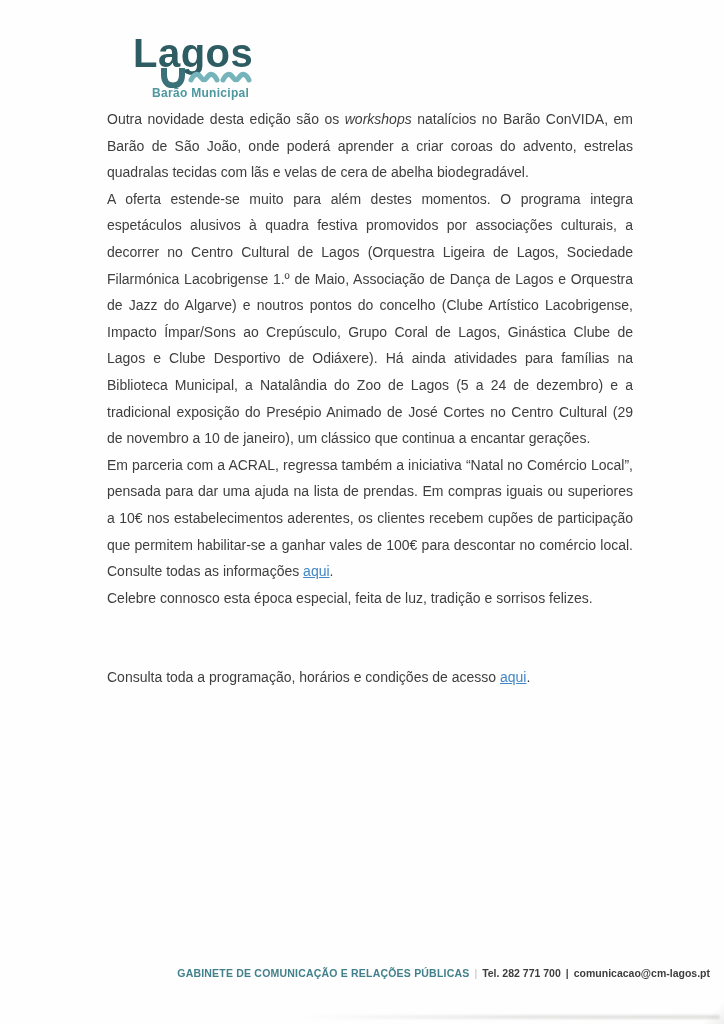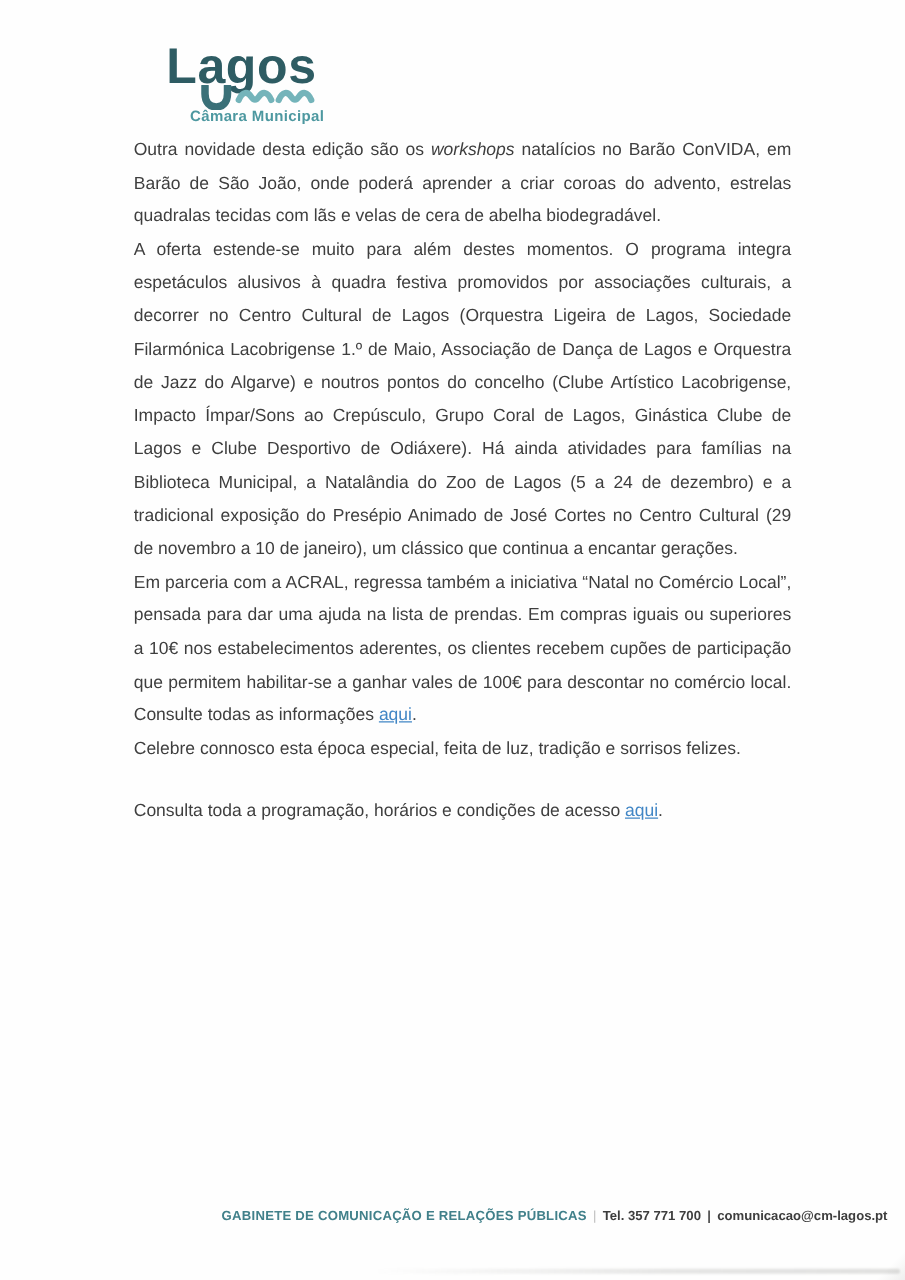--- a/index.html
+++ b/index.html
@@ -40,21 +40,21 @@
   .content {
     position: absolute;
     left: 107px;
     top: 106px;
     width: 526px;
     font-size: 14px;
     line-height: 26.6px;
     color: var(--body_text, #3e3e3e);
   }
   .para { margin: 0; text-align: justify; text-justify: inter-word; }
-  .para.gap { margin-top: 24px; }
+  .para.gap { margin-top: 53px; }
   .para em { font-style: italic; }
   .para a {
     color: var(--link_blue, #4186c5);
     text-decoration: underline;
     cursor: pointer;
   }
 
   
   .footer {
     position: absolute;
@@ -102,31 +102,31 @@
 
 <div class="page">
 
   <div class="logo">
     <div class="logo-word">Lagos</div>
     <svg class="logo-mark" width="95" height="20" viewBox="0 0 95 20">
       <path d="M4 1 L4 7 C4 14 8 17.5 13 17.5 C18 17.5 22 14 22 7 L22 1" fill="none" stroke="var(--logo_u_teal, #3a7078)" stroke-width="6" stroke-linecap="round"></path>
       <path d="M31 12 C34 5 38 5 41 9.5 C43 12.5 45 12.5 47 9.5 C50 5 54 5 57 12" fill="none" stroke="var(--logo_wave_teal, #74b4ba)" stroke-width="5" stroke-linecap="round"></path>
       <path d="M63 12 C66 5 70 5 73 9.5 C75 12.5 77 12.5 79 9.5 C82 5 86 5 89 12" fill="none" stroke="var(--logo_wave_teal, #74b4ba)" stroke-width="5" stroke-linecap="round"></path>
     </svg>
-    <div class="logo-sub">Câmara Municipal</div>
+    <div class="logo-sub">Barão Municipal</div>
   </div>
 
   <div class="content">
       <p class="para"><span>Outra novidade desta edição são os </span><em>workshops</em><span> natalícios no Barão ConVIDA, em Barão de São João, onde poderá aprender a criar coroas do advento, estrelas quadralas tecidas com lãs e velas de cera de abelha biodegradável.</span></p>
       <p class="para"><span>A oferta estende-se muito para além destes momentos. O programa integra espetáculos alusivos à quadra festiva promovidos por associações culturais, a decorrer no Centro Cultural de Lagos (Orquestra Ligeira de Lagos, Sociedade Filarmónica Lacobrigense 1.º de Maio, Associação de Dança de Lagos e Orquestra de Jazz do Algarve) e noutros pontos do concelho (Clube Artístico Lacobrigense, Impacto Ímpar/Sons ao Crepúsculo, Grupo Coral de Lagos, Ginástica Clube de Lagos e Clube Desportivo de Odiáxere). Há ainda atividades para famílias na Biblioteca Municipal, a Natalândia do Zoo de Lagos (5 a 24 de dezembro) e a tradicional exposição do Presépio Animado de José Cortes no Centro Cultural (29 de novembro a 10 de janeiro), um clássico que continua a encantar gerações.</span></p>
       <p class="para"><span>Em parceria com a ACRAL, regressa também a iniciativa “Natal no Comércio Local”, pensada para dar uma ajuda na lista de prendas. Em compras iguais ou superiores a 10€ nos estabelecimentos aderentes, os clientes recebem cupões de participação que permitem habilitar-se a ganhar vales de 100€ para descontar no comércio local. Consulte todas as informações </span><a href="#">aqui</a><span>.</span></p>
       <p class="para"><span>Celebre connosco esta época especial, feita de luz, tradição e sorrisos felizes.</span></p>
       <p class="para gap"><span>Consulta toda a programação, horários e condições de acesso </span><a href="#">aqui</a><span>.</span></p>
     </div>
 
   <div class="footer">
-    <span class="dept">GABINETE DE COMUNICAÇÃO E RELAÇÕES PÚBLICAS</span><span class="sep light">|</span><span class="contact">Tel. 357 771 700</span><span class="sep dark">|</span><span class="contact">comunicacao@cm-lagos.pt</span>
+    <span class="dept">GABINETE DE COMUNICAÇÃO E RELAÇÕES PÚBLICAS</span><span class="sep light">|</span><span class="contact">Tel. 282 771 700</span><span class="sep dark">|</span><span class="contact">comunicacao@cm-lagos.pt</span>
   </div>
 
   <div class="scan-shadow-bottom"></div>
   <div class="scan-corner"></div>
 
 </div>
 
 </body></html>

